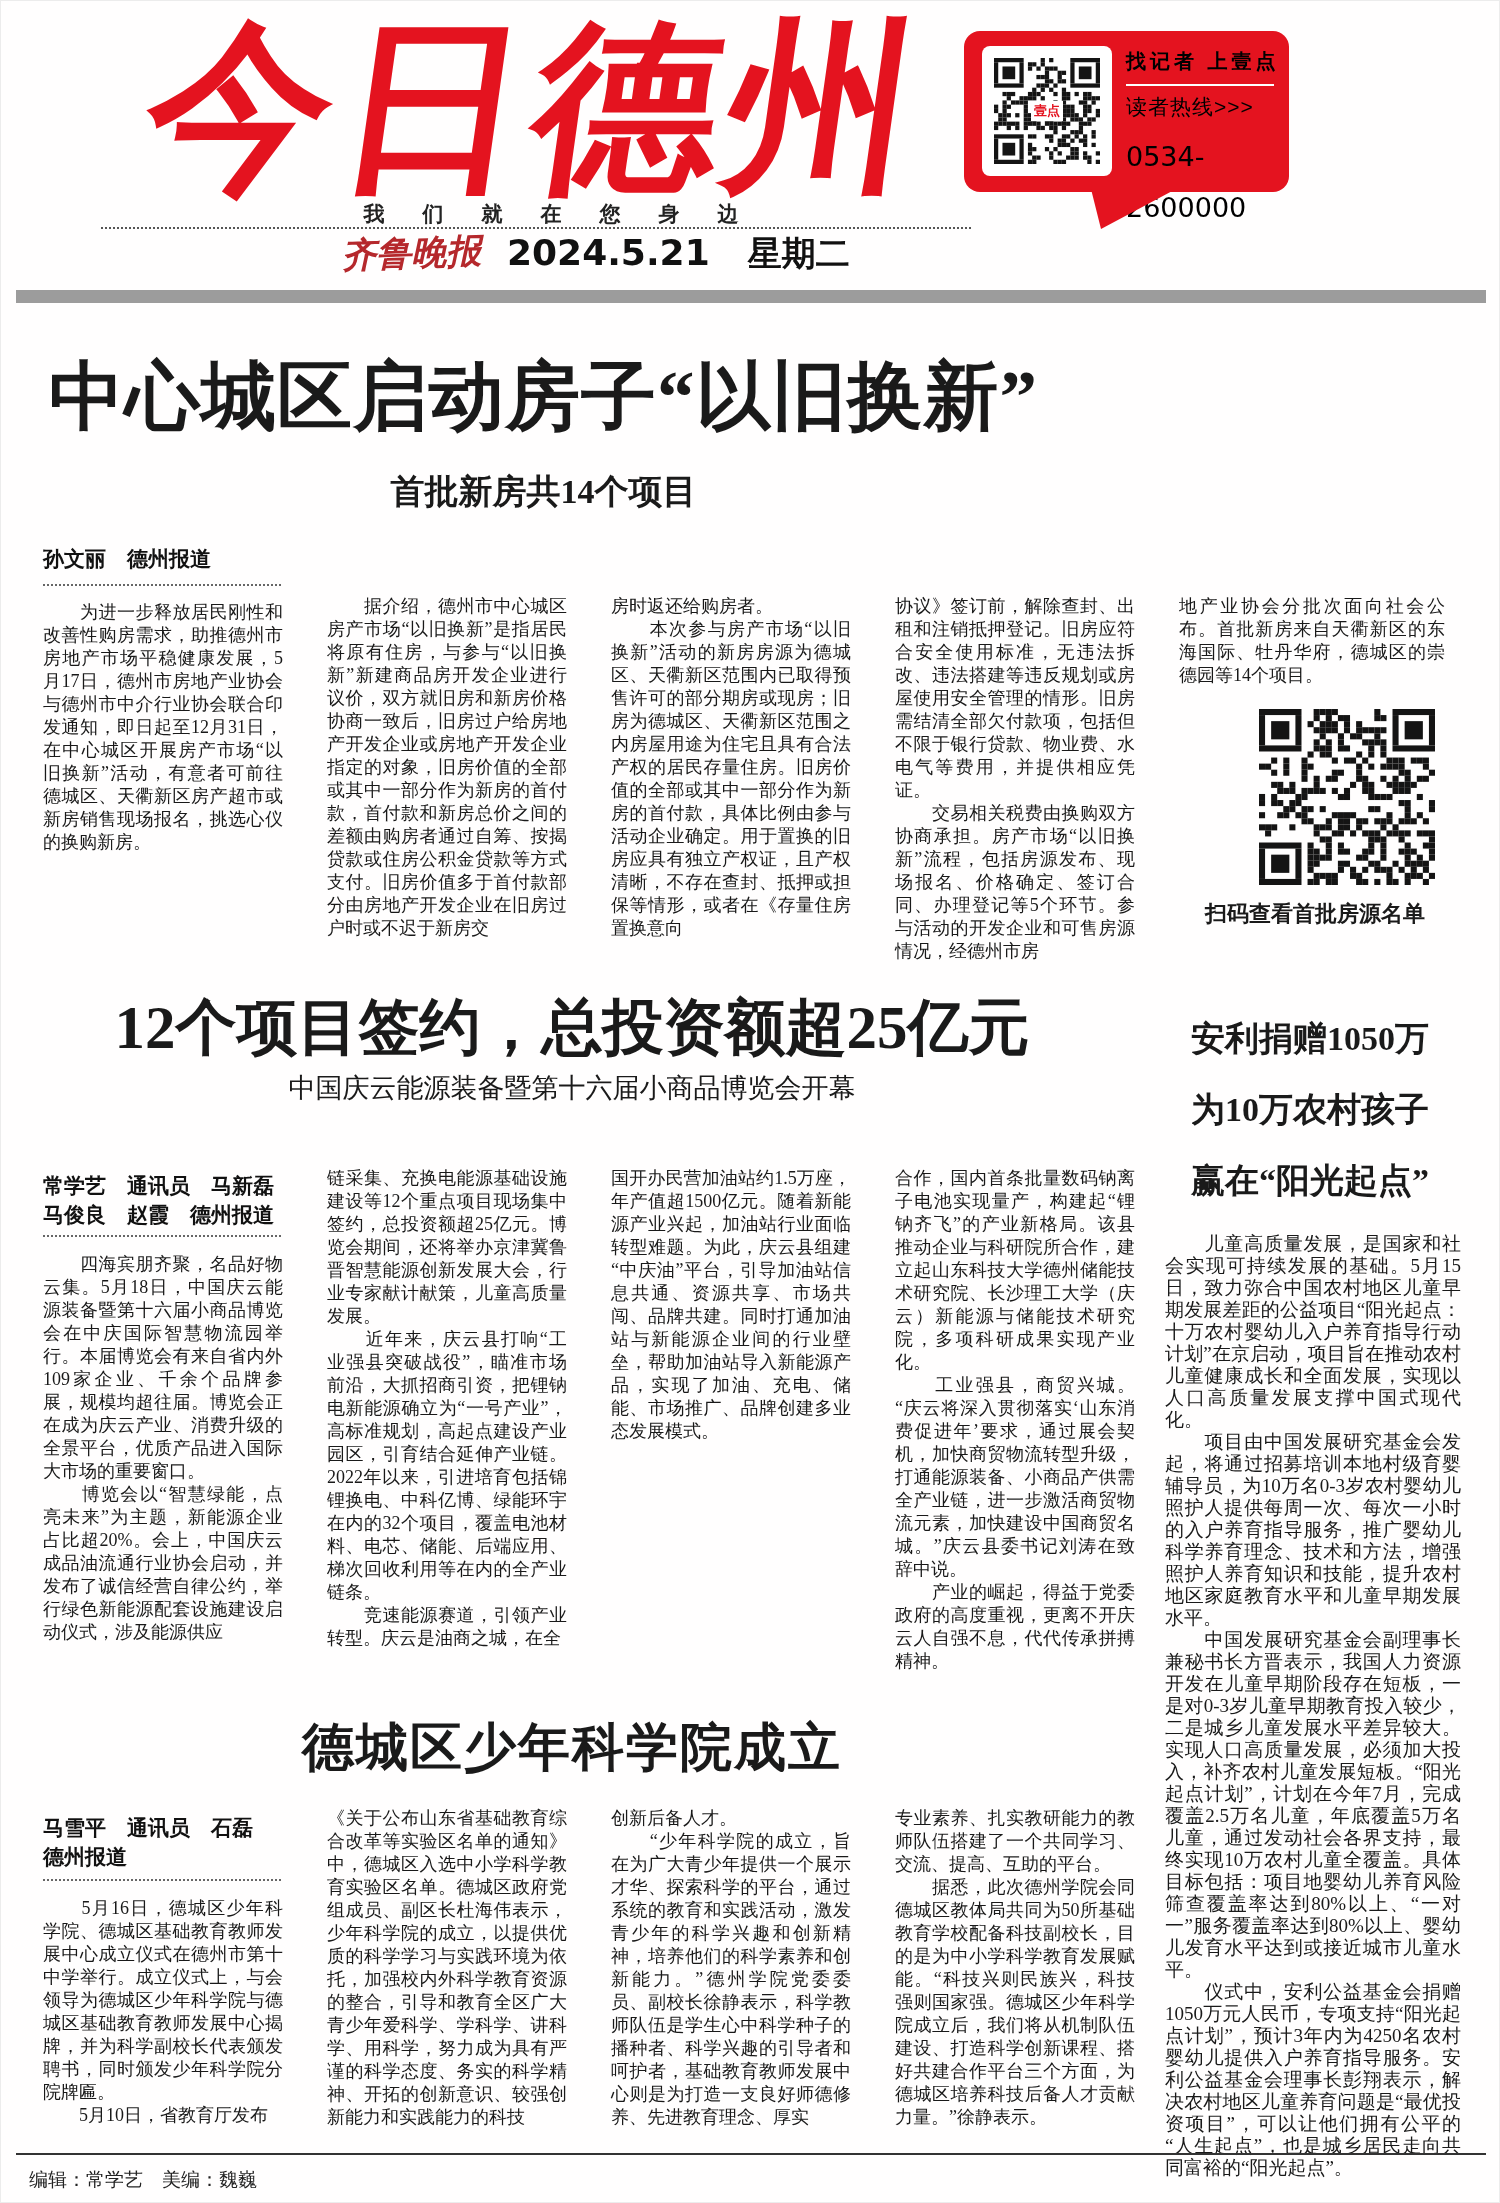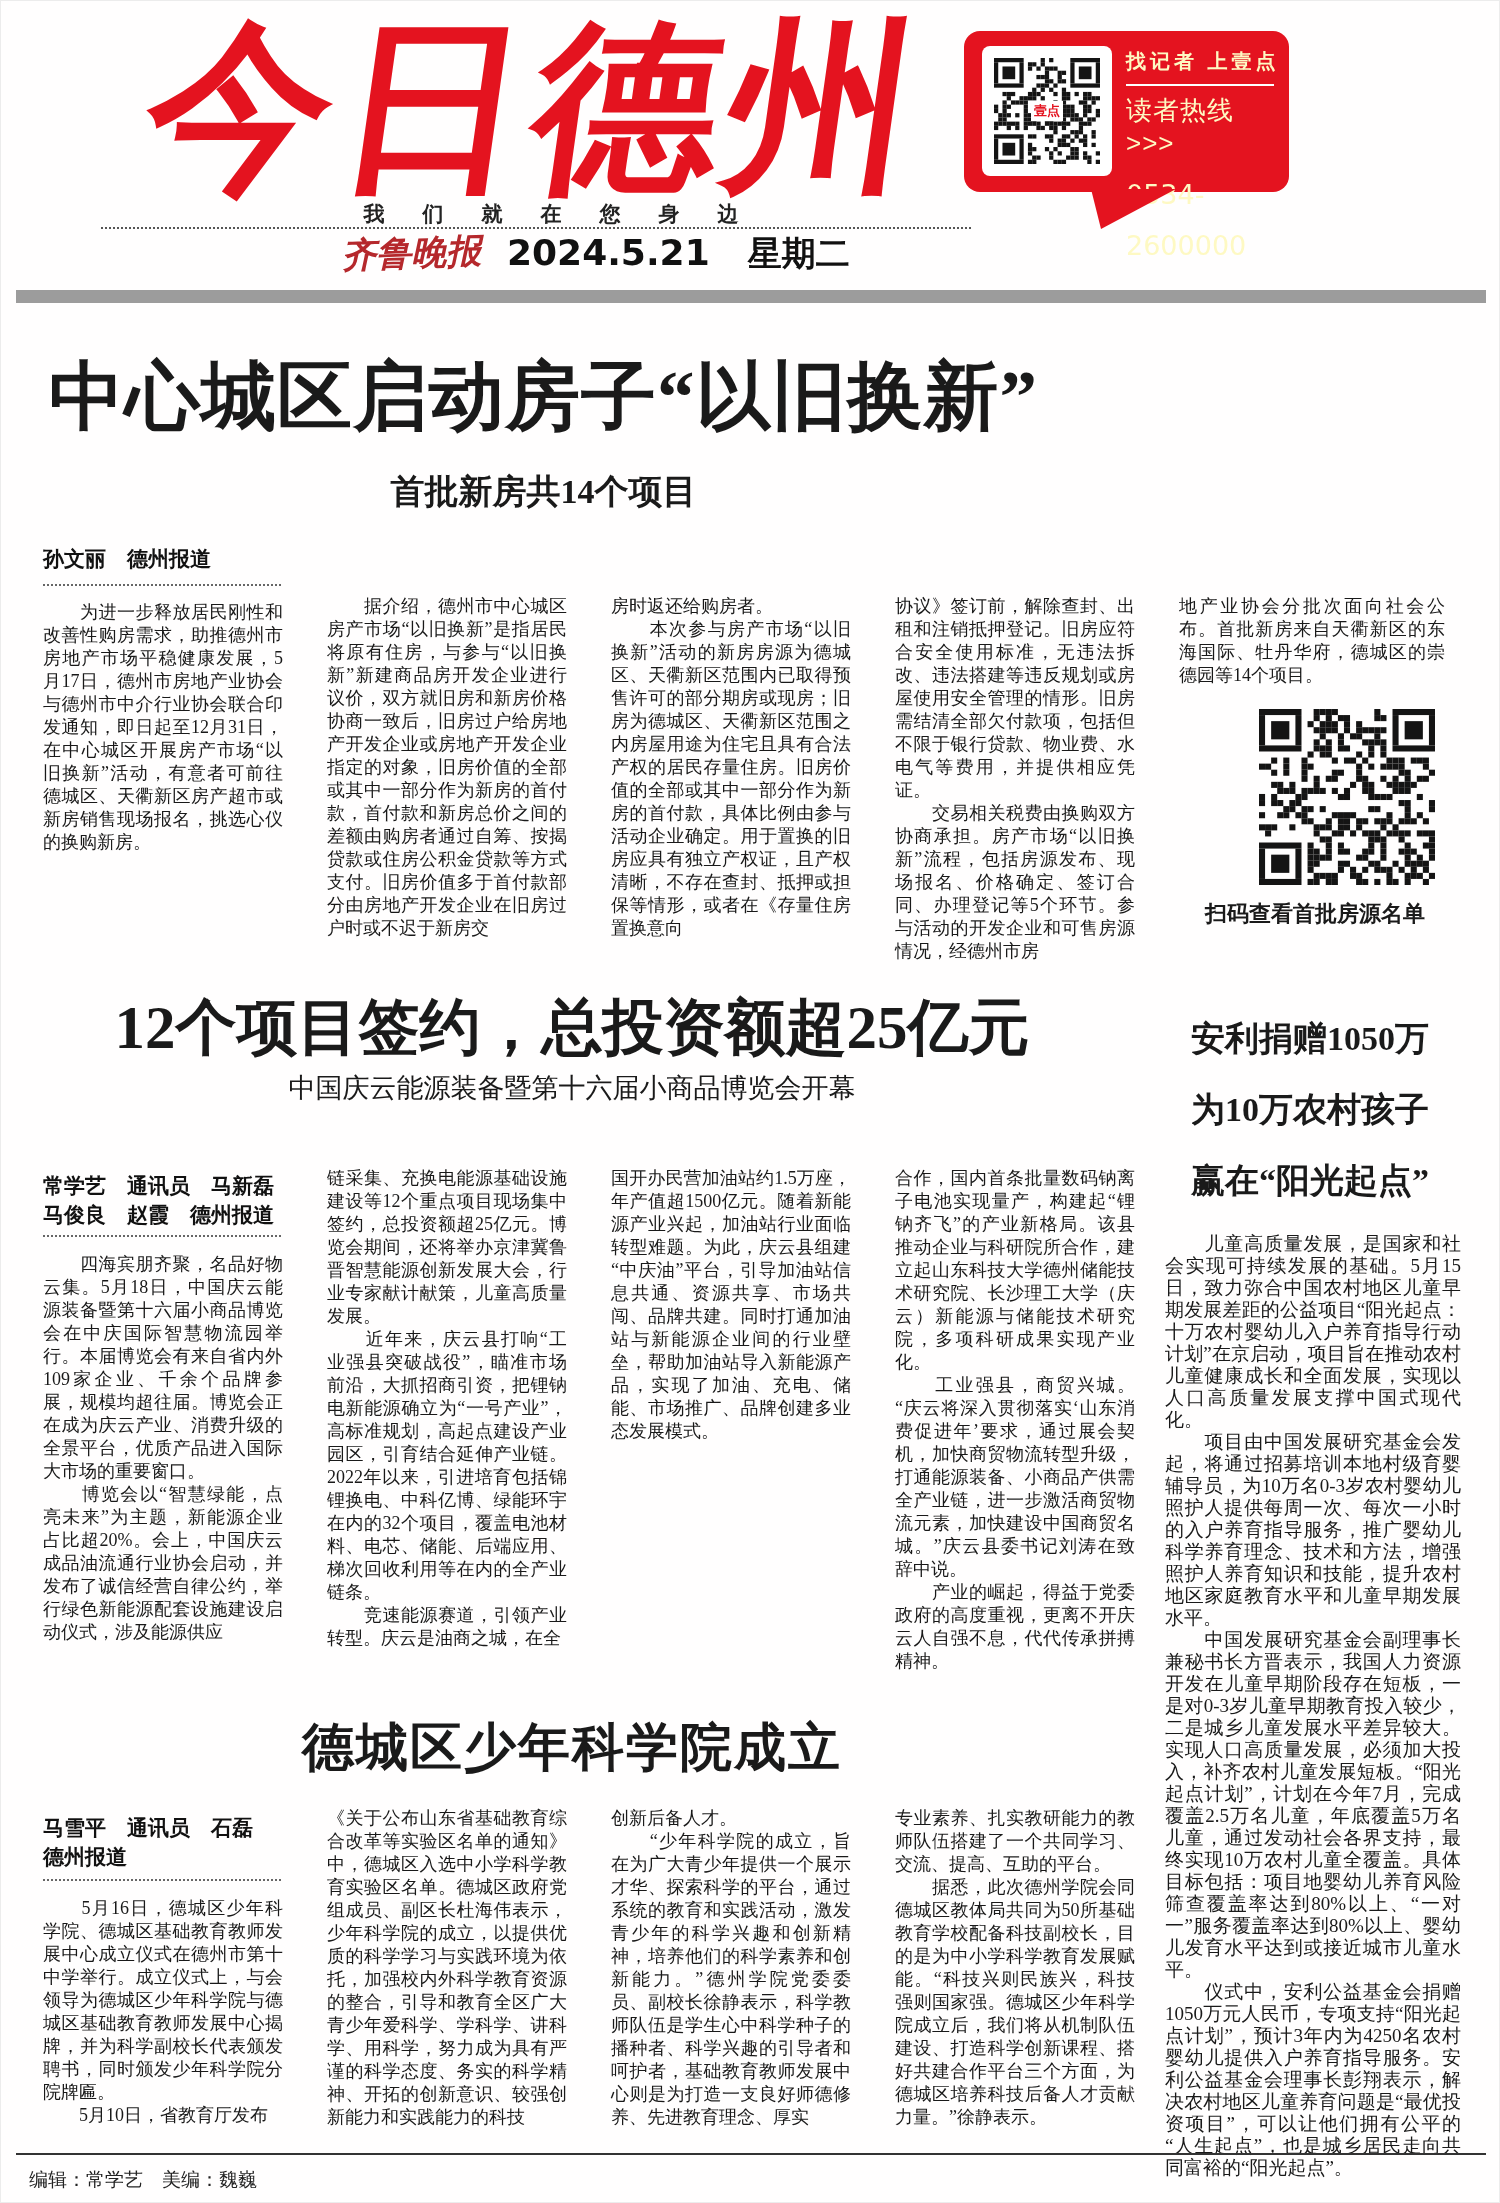--- a/index.html
+++ b/index.html
@@ -18,24 +18,24 @@
   .paper-name{font-style:italic;font-weight:700;font-size:35px;color:#b5282c;margin-right:26px;
         transform:rotate(-2deg);display:inline-block;}
   .issue-date{font-family:"DejaVu Sans",sans-serif;font-weight:700;font-size:36px;color:#111;}
   .weekday{font-size:34px;font-weight:700;margin-left:38px;color:#111;}
   .bubble{left:963px;top:30px;width:325px;height:161px;background:#e4131f;border-radius:16px;}
   .bubble-tail{left:1078px;top:188px;width:110px;height:40px;}
   .mqr{position:absolute;left:18px;top:15px;width:130px;height:130px;background:#fff;border-radius:8px;padding:12px;box-sizing:border-box;}
   .mqr svg{width:100%;height:100%;display:block;}
   .qr-chip{position:absolute;left:50%;top:50%;transform:translate(-50%,-50%);background:#fff;
         padding:1px 3px;font-family:"Liberation Sans",sans-serif;font-weight:900;font-size:13px;color:#e4131f;}
-  .btxt{position:absolute;left:162px;top:17px;width:152px;color:#fef9c3;font-family:"Liberation Sans",sans-serif;}
+  .btxt{position:absolute;left:162px;top:17px;width:152px;color:#000000;font-family:"Liberation Sans",sans-serif;}
   .b1{font-size:20px;font-weight:700;letter-spacing:4px;white-space:nowrap;}
   .bhr{border:none;border-top:2px solid #fff;margin:9px 0 7px 0;width:148px;}
-  .b2{font-size:26px;letter-spacing:1px;}
+  .b2{font-size:21px;letter-spacing:1px;}
   .b3,.b4{font-family:"DejaVu Sans",sans-serif;font-size:27px;margin-top:20px;}
   .graybar{left:15px;top:289px;width:1470px;height:13px;background:#9c9c9c;}
   
   .hl1{left:40px;top:346px;width:1005px;text-align:center;font-size:75px;font-weight:900;
        letter-spacing:1px;white-space:nowrap;}
   .sub1{left:40px;top:468px;width:1005px;text-align:center;font-size:34px;font-weight:700;}
   .hl2{left:40px;top:986px;width:1062px;text-align:center;font-size:61px;font-weight:900;white-space:nowrap;}
   .sub2{left:40px;top:1069px;width:1062px;text-align:center;font-size:27px;}
   .hl3{left:40px;top:1712px;width:1062px;text-align:center;font-size:52px;font-weight:900;letter-spacing:2px;}
   .shl{left:1158px;top:1002px;width:302px;text-align:center;font-size:34px;font-weight:900;line-height:71px;}

